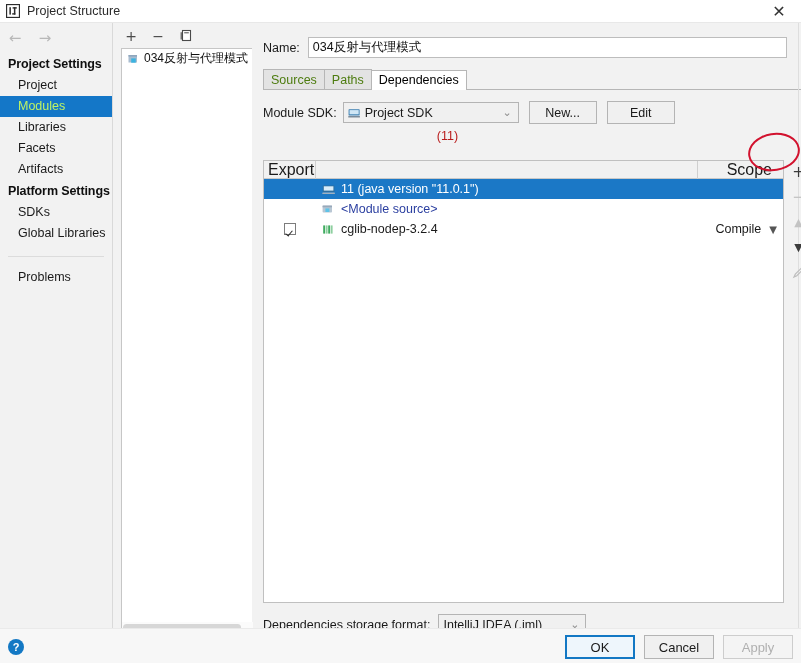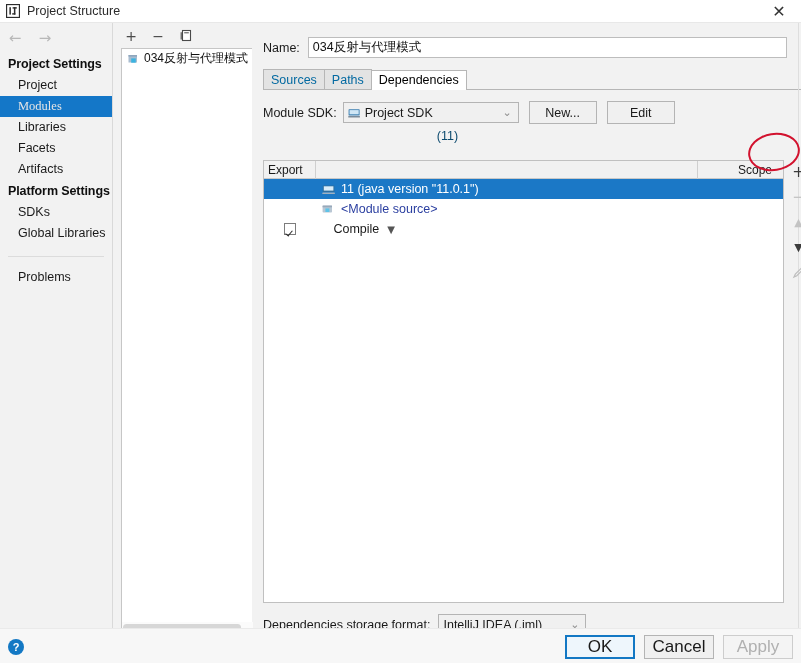--- a/index.html
+++ b/index.html
@@ -87,22 +87,21 @@
   .nav-item {
     font-size: 12.5px;
     color: #1a1a1a;
     padding: 3px 0 3px 18px;
     height: 21px;
     line-height: 15px;
     white-space: nowrap;
   }
   .nav-item.selected {
     background: #1477c8;
-    color: #e5e5e5;
-    font-family: Liberation Serif, serif;
+    color: #bef264;
   }
   .nav-divider {
     height: 1px;
     background: #dcdcdc;
     margin: 12px 8px 10px 8px;
   }
 
   
   .tree-col {
     position: absolute;
@@ -202,21 +201,21 @@
   }
   .tab {
     height: 20px;
     padding: 0 7px;
     display: flex; align-items: center;
     font-size: 12.5px;
     background: #e3e3e3;
     border: 1px solid #b6b6b6;
     border-bottom: none;
     margin-right: -1px;
-    color: #0369a1;
+    color: #4d7c0f;
   }
   .tab.active {
     background: #ffffff;
     color: #000000;
     position: relative;
     top: 1px;
     padding-bottom: 1px;
   }
   .tabs-filler { flex: 1; }
 
@@ -242,21 +241,21 @@
     color: #8e8e8e;
     font-size: 11px;
     font-family: "DejaVu Sans", sans-serif;
   }
   .sdk-jdk-icon {
     width: 13px; height: 12px;
     margin-right: 4px;
     flex: 0 0 auto;
     position: relative;
   }
-  .dim { color: #0c4a6e; margin-left: 4px; margin-top: 46px; }
+  .dim { color: #b91c1c; margin-left: 4px; margin-top: 46px; }
   .btn {
     height: 23px;
     min-width: 68px;
     background: #f0f0f0;
     border: 1px solid #b4b4b4;
     font-family: "Liberation Sans", sans-serif;
     font-size: 12.5px;
     color: #1a1a1a;
     display: flex; align-items: center; justify-content: center;
   }
@@ -269,21 +268,21 @@
     width: 521px;
     height: 443px;
     background: #ffffff;
     border: 1px solid #c0c0c0;
   }
   .dep-head {
     display: flex;
     height: 18px;
     background: #f1f1f1;
     border-bottom: 1px solid #c8c8c8;
-    font-size: 12px;
+    font-size: 16px;
     align-items: center;
   }
   .dep-head .h-export {
     width: 52px;
     padding-left: 4px;
     border-right: 1px solid #cfcfcf;
     height: 18px;
     display: flex; align-items: center;
   }
   .dep-head .h-mid { flex: 1; border-right: 1px solid #cfcfcf; height: 18px; }
@@ -410,21 +409,21 @@
     position: absolute;
     right: 8px; top: 6px;
     display: flex;
     gap: 9px;
   }
   .fbtn {
     width: 70px; height: 24px;
     background: #f0f0f0;
     border: 1px solid #b4b4b4;
     font-family: "Liberation Sans", sans-serif;
-    font-size: 17px;
+    font-size: 13px;
     color: #1a1a1a;
     display: flex; align-items: center; justify-content: center;
   }
   .fbtn.default {
     border: 2px solid #1378c4;
     background: #eef6fc;
   }
   .fbtn.disabled { color: #b0b0b0; border-color: #cdcdcd; background:#f4f4f4; }
 
   
@@ -576,20 +575,31 @@
           </span>
           <span class="mod-src-txt">&lt;Module source&gt;</span>
         </div>
         <div class="cell-scope"></div>
       </div>
 
       <div class="dep-row">
         <div class="cell-export">
           <span class="cb checked"></span>
         </div>
+        <div class="cell-name">
+          <span class="row-icon">
+            <svg width="14" height="13" viewBox="0 0 14 13">
+              <rect x="1.2" y="2.4" width="1.9" height="8.2" fill="#3fab5f"></rect>
+              <rect x="3.7" y="2.4" width="1.9" height="8.2" fill="#8ecf9f"></rect>
+              <rect x="6.2" y="2.4" width="1.9" height="8.2" fill="#3fab5f"></rect>
+              <rect x="8.7" y="2.4" width="1.9" height="8.2" fill="#8ecf9f"></rect>
+            </svg>
+          </span>
+          <span>cglib-nodep-3.2.4</span>
+        </div>
         <div class="cell-scope">
           <span>Compile</span>
           <span class="scope-chev">▼</span>
         </div>
       </div>
     </div>
 
     <div class="side-toolbar">
       <span class="st-btn dark">+</span>
       <span class="st-btn light">−</span>

